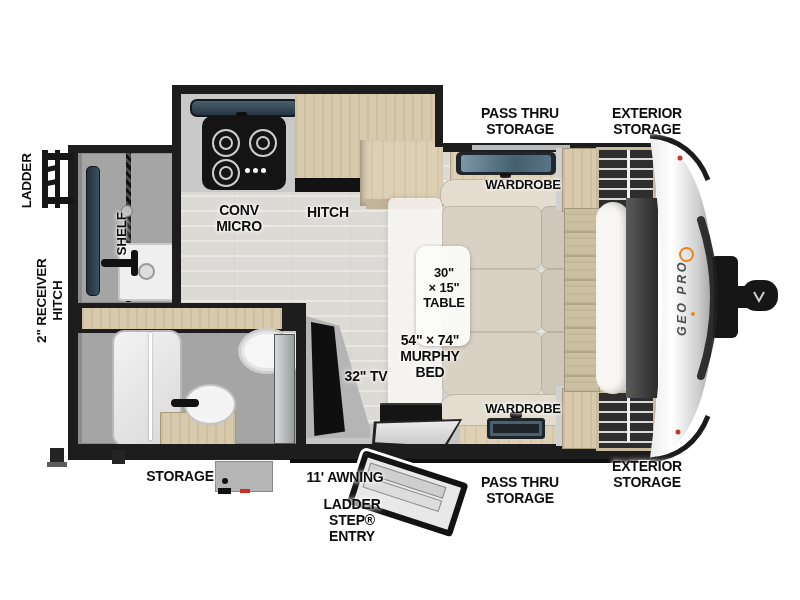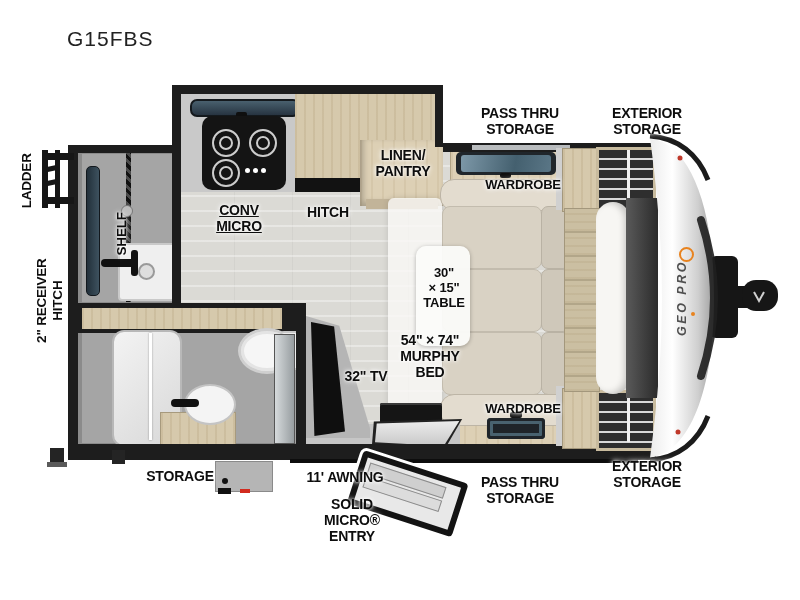--- a/index.html
+++ b/index.html
@@ -17,21 +17,20 @@
      background-image:repeating-linear-gradient(180deg,rgba(255,255,255,.35) 0 2px,rgba(0,0,0,0) 2px 15px),
                       repeating-linear-gradient(90deg,rgba(0,0,0,.035) 0 1px,rgba(0,0,0,0) 1px 58px);}
   .grayroom{background:#a5a5a5;box-shadow:inset 0 0 0 4px #8b8b8b;}
   .rackbars{background:#2e2e2e;background-image:repeating-linear-gradient(180deg,rgba(0,0,0,0) 0 8px,#d9d9d9 8px 10px);}
 </style>
 </head>
 <body>
 
 <div id="canvas">
 
-  <div class="abs" style="left:67px;top:27px;font-size:21px;font-weight:500;color:#222;letter-spacing:1px;">G15FBS</div>
 
   <div class="abs floor" style="left:176px;top:150px;width:476px;height:298px;"></div>
   <div class="abs" style="left:181px;top:93px;width:258px;height:99px;background:#c9c9c9;"></div>
   <div class="abs grayroom" style="left:78px;top:150px;width:98px;height:156px;"></div>
   <div class="abs grayroom" style="left:78px;top:328px;width:222px;height:119px;"></div>
 
   <div class="abs" style="left:86px;top:166px;width:12px;height:128px;background:linear-gradient(90deg,#22303a,#3e525f);border-radius:5px;border:1px solid #12181d;"></div>
   <div class="abs" style="left:126px;top:152px;width:5px;height:150px;background:repeating-linear-gradient(45deg,#111 0 3px,#4a4a4a 3px 6px);"></div>
   <div class="abs" style="left:121px;top:205px;width:10px;height:10px;border-radius:50%;background:#bdbdbd;border:1px solid #777;"></div>
   <div class="abs" style="left:118px;top:243px;width:54px;height:54px;background:#efefef;border:2px solid #c9c9c9;border-radius:4px;"></div>
@@ -163,40 +162,38 @@
   <div class="abs" style="left:364px;top:450px;width:98px;height:44px;transform:rotate(18deg);transform-origin:top left;
               background:#e8e8e8;border:6px solid #131313;border-radius:4px;box-shadow:0 0 0 3px #ffffff;">
     <div class="abs" style="left:4px;top:4px;width:78px;height:10px;background:#cfcfcf;border:1px solid #8a8a8a;"></div>
     <div class="abs" style="left:4px;top:18px;width:78px;height:10px;background:#dcdcdc;border:1px solid #8a8a8a;"></div>
   </div>
 
   <div class="lbl vlbl" style="left:-8px;top:173px;width:70px;">LADDER</div>
   <div class="lbl vlbl" style="left:2px;top:285px;width:95px;">2" RECEIVER
 HITCH</div>
   <div class="lbl vlbl" style="left:91px;top:226px;width:62px;">SHELF</div>
-  <div class="lbl" style="left:199px;top:202px;width:80px;font-size:14px;text-decoration:underline;">CONV
+  <div class="lbl" style="left:199px;top:202px;width:80px;font-size:14px;">CONV
 MICRO</div>
   <div class="lbl" style="left:292px;top:204px;width:72px;font-size:14px;">HITCH</div>
-  <div class="lbl" style="left:365px;top:147px;width:76px;font-size:14px;">LINEN/
-PANTRY</div>
   <div class="lbl" style="left:475px;top:105px;width:90px;font-size:14px;">PASS THRU
 STORAGE</div>
   <div class="lbl" style="left:604px;top:105px;width:86px;font-size:14px;">EXTERIOR
 STORAGE</div>
   <div class="lbl" style="left:478px;top:177px;width:90px;font-size:13px;">WARDROBE</div>
   <div class="lbl" style="left:415px;top:265px;width:58px;font-size:13px;">30"
 × 15"
 TABLE</div>
   <div class="lbl" style="left:390px;top:332px;width:80px;font-size:14px;">54" × 74"
 MURPHY
 BED</div>
   <div class="lbl" style="left:338px;top:368px;width:56px;font-size:14px;">32" TV</div>
   <div class="lbl" style="left:478px;top:401px;width:90px;font-size:13px;">WARDROBE</div>
   <div class="lbl" style="left:475px;top:474px;width:90px;font-size:14px;">PASS THRU
 STORAGE</div>
   <div class="lbl" style="left:604px;top:458px;width:86px;font-size:14px;">EXTERIOR
 STORAGE</div>
   <div class="lbl" style="left:146px;top:468px;width:68px;font-size:14px;">STORAGE</div>
   <div class="lbl" style="left:304px;top:469px;width:82px;font-size:14px;">11' AWNING</div>
-  <div class="lbl" style="left:303px;top:496px;width:98px;font-size:14px;">SOLID MICRO®
+  <div class="lbl" style="left:303px;top:496px;width:98px;font-size:14px;">LADDER STEP®
 ENTRY</div>
 
 </div>
 
 </body></html>

